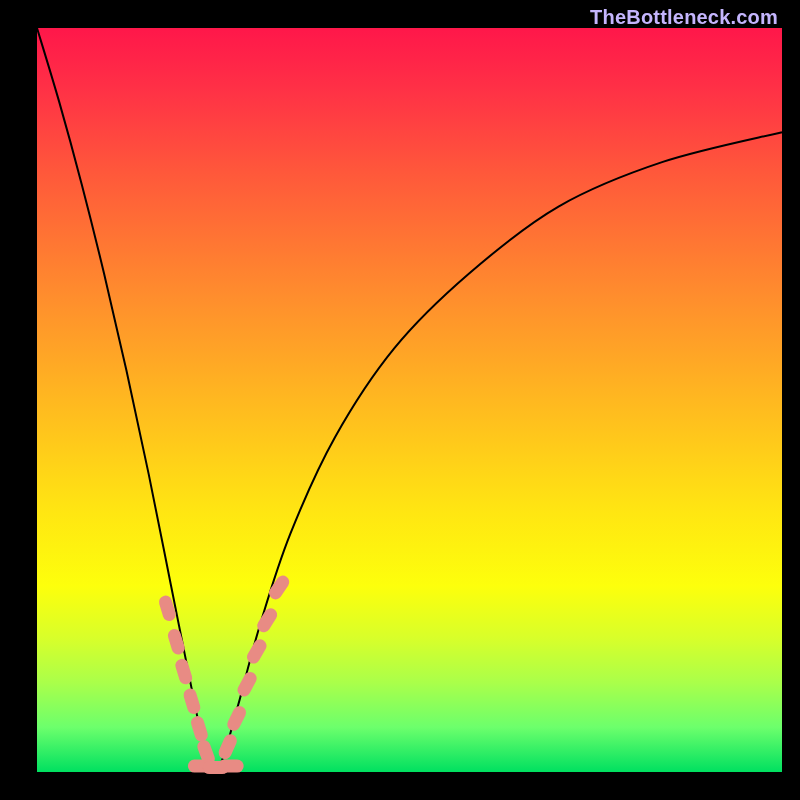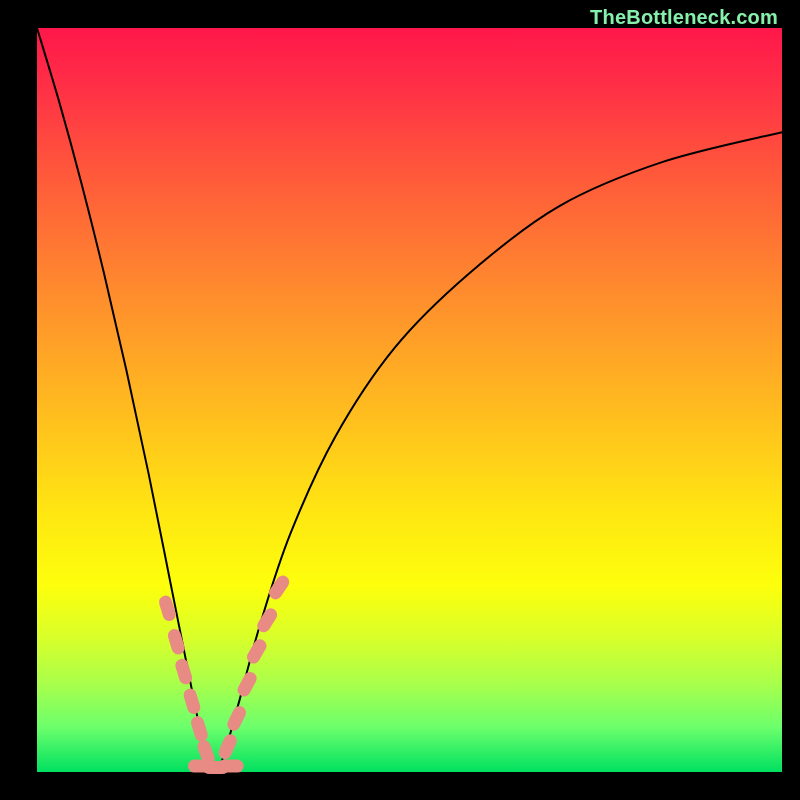--- a/index.html
+++ b/index.html
@@ -29,21 +29,21 @@
       #ffb820 50%,
       #ffe612 65%,
       #fdff0c 75%,
       #d8ff2a 82%,
       #aaff4a 88%,
       #6cff6c 94%,
       #00e060 100%);
   }
   .watermark {
     position: absolute;
-    color: #86efac;
+    color: #c4b5fd;
     font-weight: 600;
     letter-spacing: 0.2px;
     user-select: none;
   }
   svg.curve {
     position: absolute;
     top: 0;
     left: 0;
   }
 </style>

